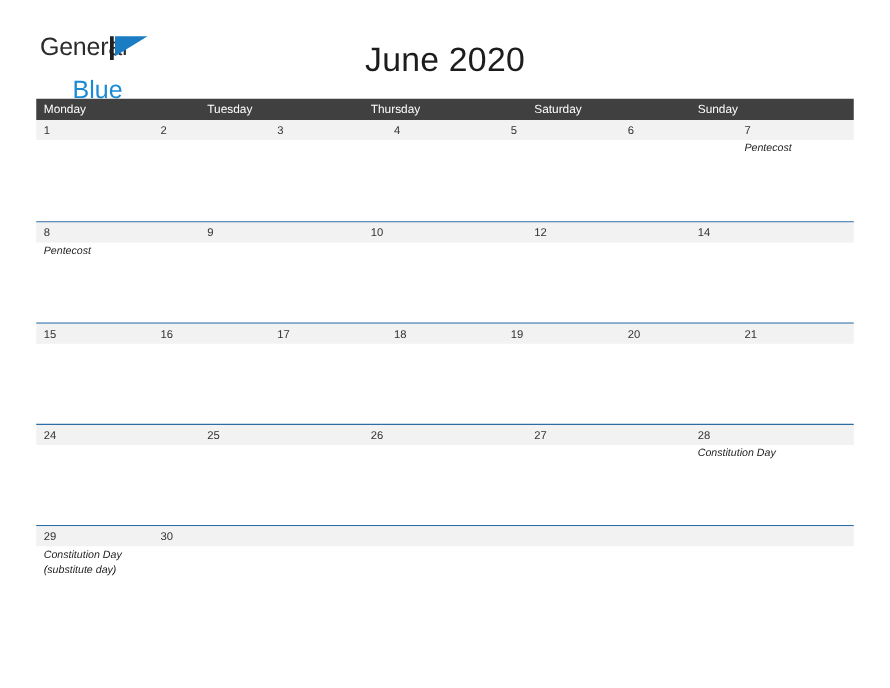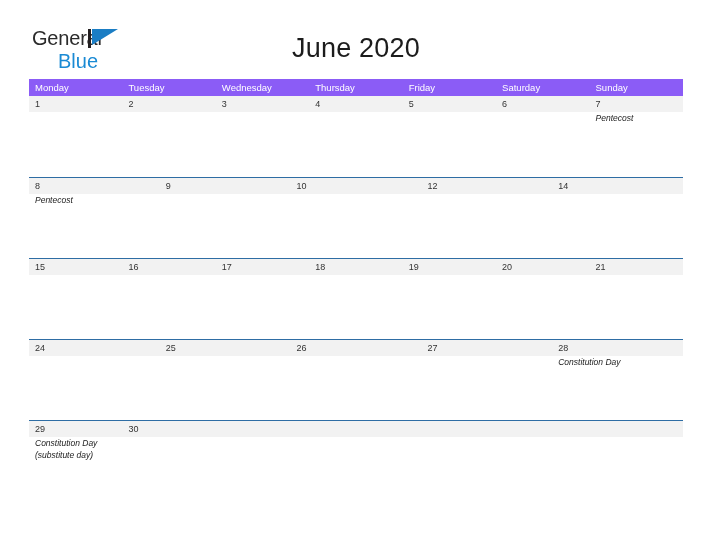--- a/index.html
+++ b/index.html
@@ -69,21 +69,21 @@
     top: 0;
     width: 0;
     height: 0;
     border-top: 16px solid #1a7dc4;
     border-right: 26px solid transparent;
   }
   .logo-row2 {
     display: block;
     font-size: 20px;
     color: #1a8ad4;
-    margin-top: 1px;
+    margin-top: 12px;
     margin-left: 26px;
     height: 22px;
   }
 
   .cal-title {
     position: absolute;
     left: 0;
     right: 0;
     top: 33px;
     text-align: center;
@@ -105,21 +105,21 @@
   
   .calendar {
     position: absolute;
     left: 29px;
     top: 79px;
     width: 654px;
   }
 
   .weekday-header {
     display: flex;
-    background: #8b5cf6;
+    background: #404040;
     height: 17px;
     align-items: center;
   }
   .weekday-cell {
     flex: 1 1 0;
     color: #ffffff;
     font-size: 9.5px;
     padding-left: 6px;
     box-sizing: border-box;
     line-height: 17px;
@@ -200,23 +200,21 @@
     <div class="cal-title">June 2020</div>
 
     <div class="country">Ukraine</div>
   </div>
 
   <div class="calendar">
 
     <div class="weekday-header">
       <div class="weekday-cell">Monday</div>
       <div class="weekday-cell">Tuesday</div>
-      <div class="weekday-cell">Wednesday</div>
       <div class="weekday-cell">Thursday</div>
-      <div class="weekday-cell">Friday</div>
       <div class="weekday-cell">Saturday</div>
       <div class="weekday-cell">Sunday</div>
     </div>
 
     <div id="weeks-container">
         <div class="week-row">
           <div class="daynum-band"></div>
           <div class="days">
             <div class="day-cell">
               <div class="day-num">1</div>

